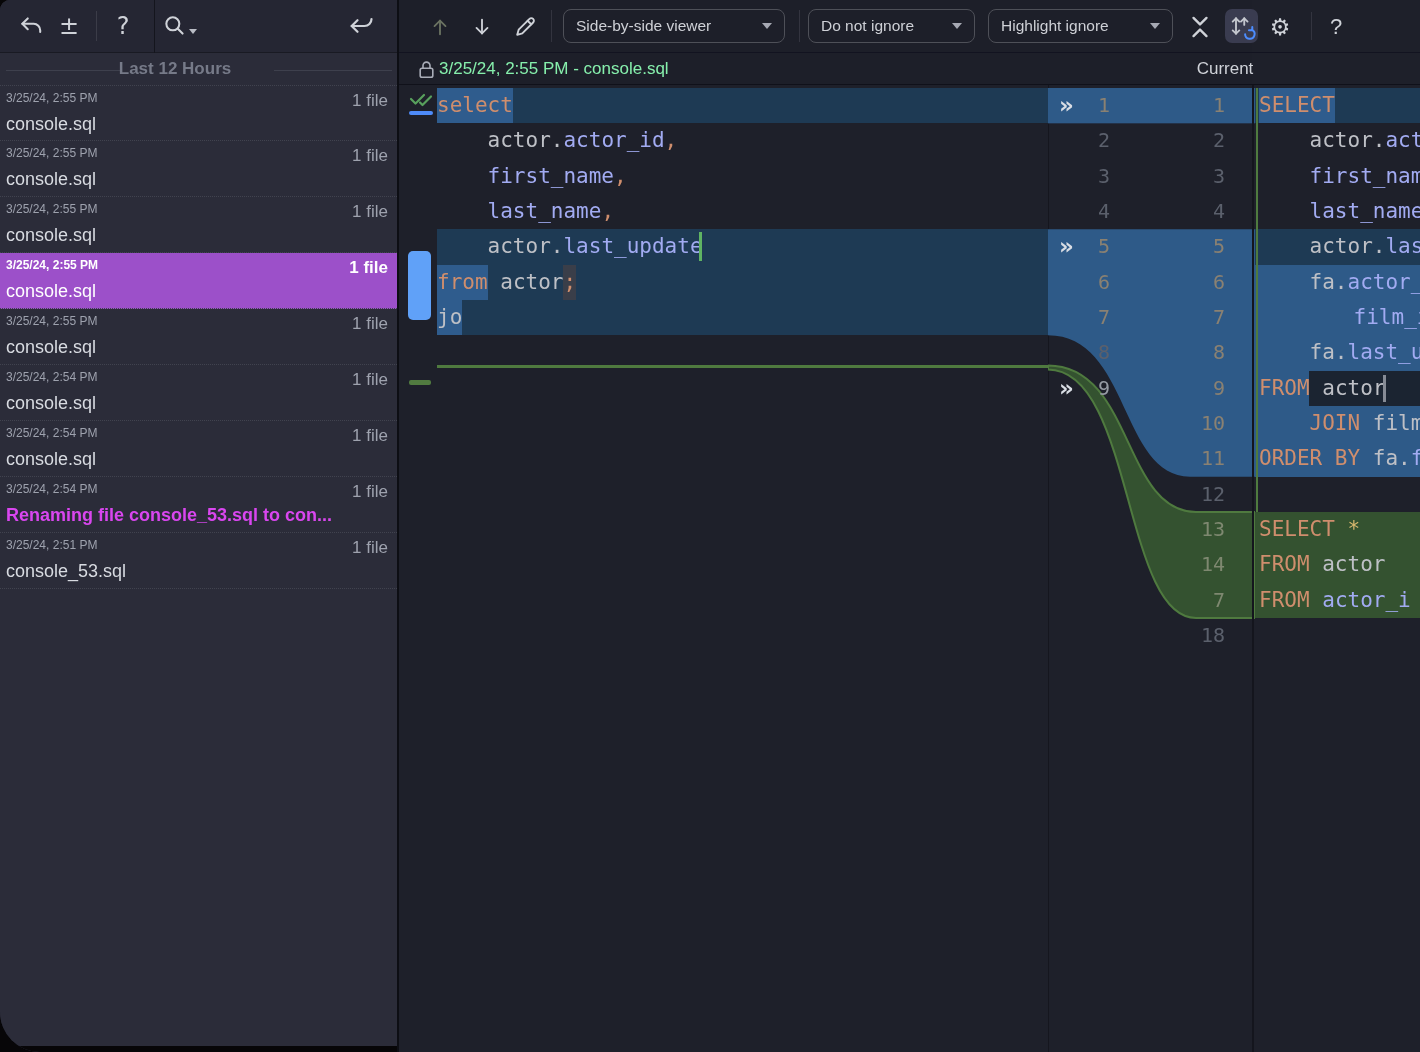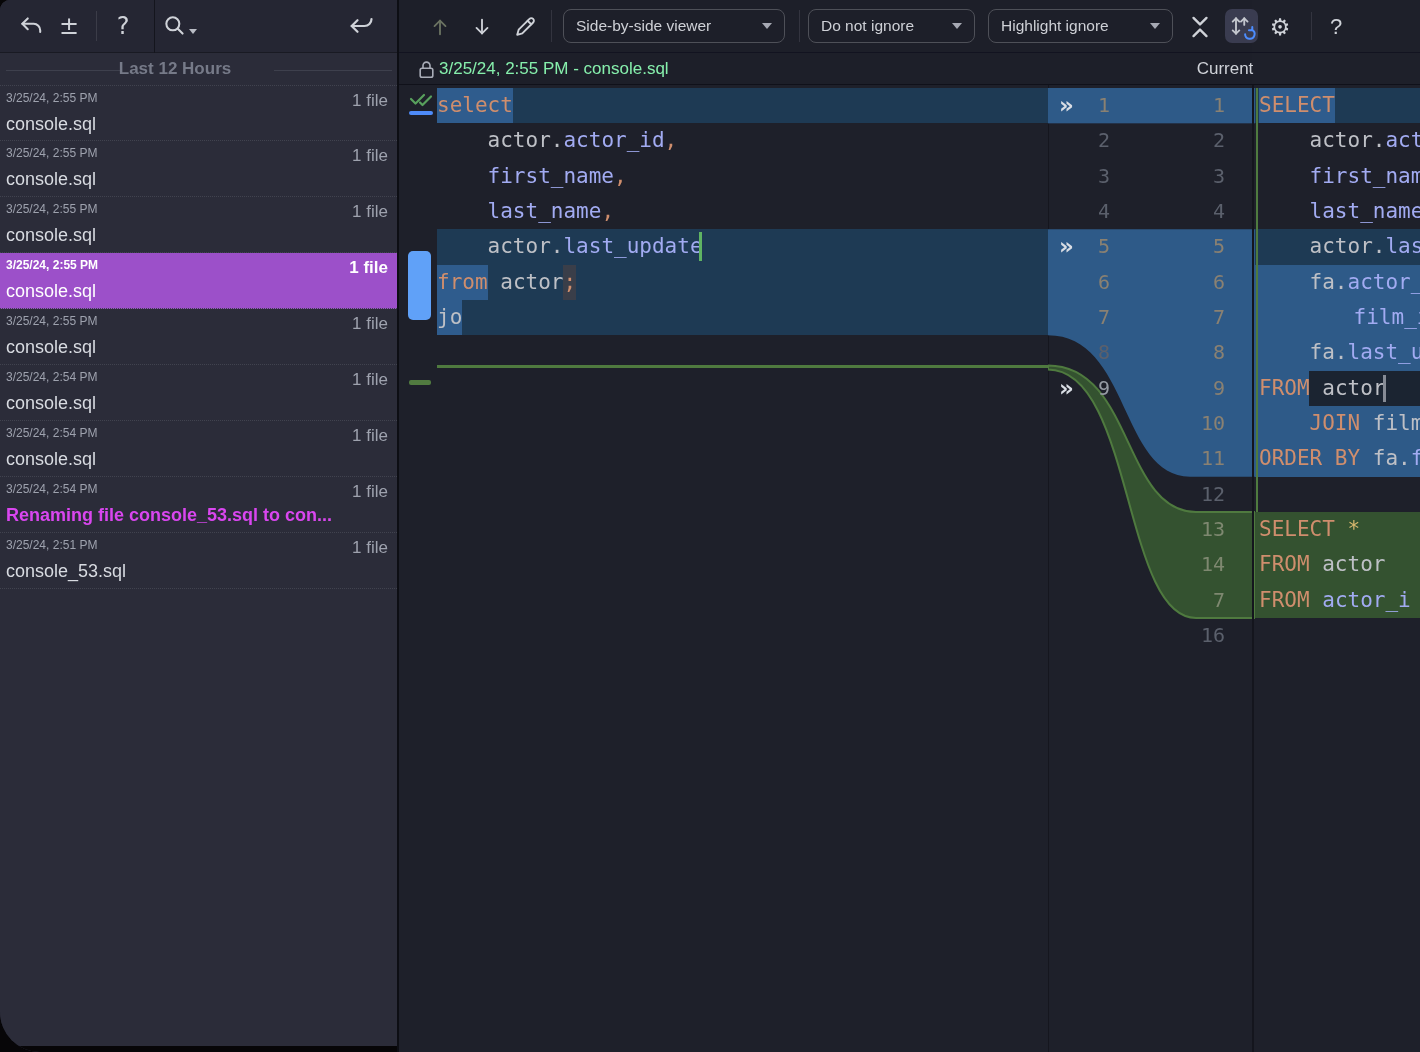--- a/index.html
+++ b/index.html
@@ -328,18 +328,18 @@
             <div class="num tone-blue" style="left: 770px; top: 179.665px;">6</div>
             <div class="num tone-blue" style="left: 770px; top: 214.998px;">7</div>
             <div class="num tone-blue" style="left: 770px; top: 250.331px;">8</div>
             <div class="num tone-blue" style="left: 770px; top: 285.664px;">9</div>
             <div class="num tone-blue" style="left: 770px; top: 320.997px;">10</div>
             <div class="num tone-blue" style="left: 770px; top: 356.33px;">11</div>
             <div class="num tone-dark" style="left: 770px; top: 391.663px;">12</div>
             <div class="num tone-green" style="left: 770px; top: 426.996px;">13</div>
             <div class="num tone-green" style="left: 770px; top: 462.329px;">14</div>
             <div class="num tone-green" style="left: 770px; top: 497.662px;">7</div>
-            <div class="num tone-dark" style="left: 770px; top: 532.995px;">16</div>
+            <div class="num tone-dark" style="left: 770px; top: 532.995px;">18</div>
           </div>
     </div>
   </div>
  </div>
 </div>
 
 </body></html>

